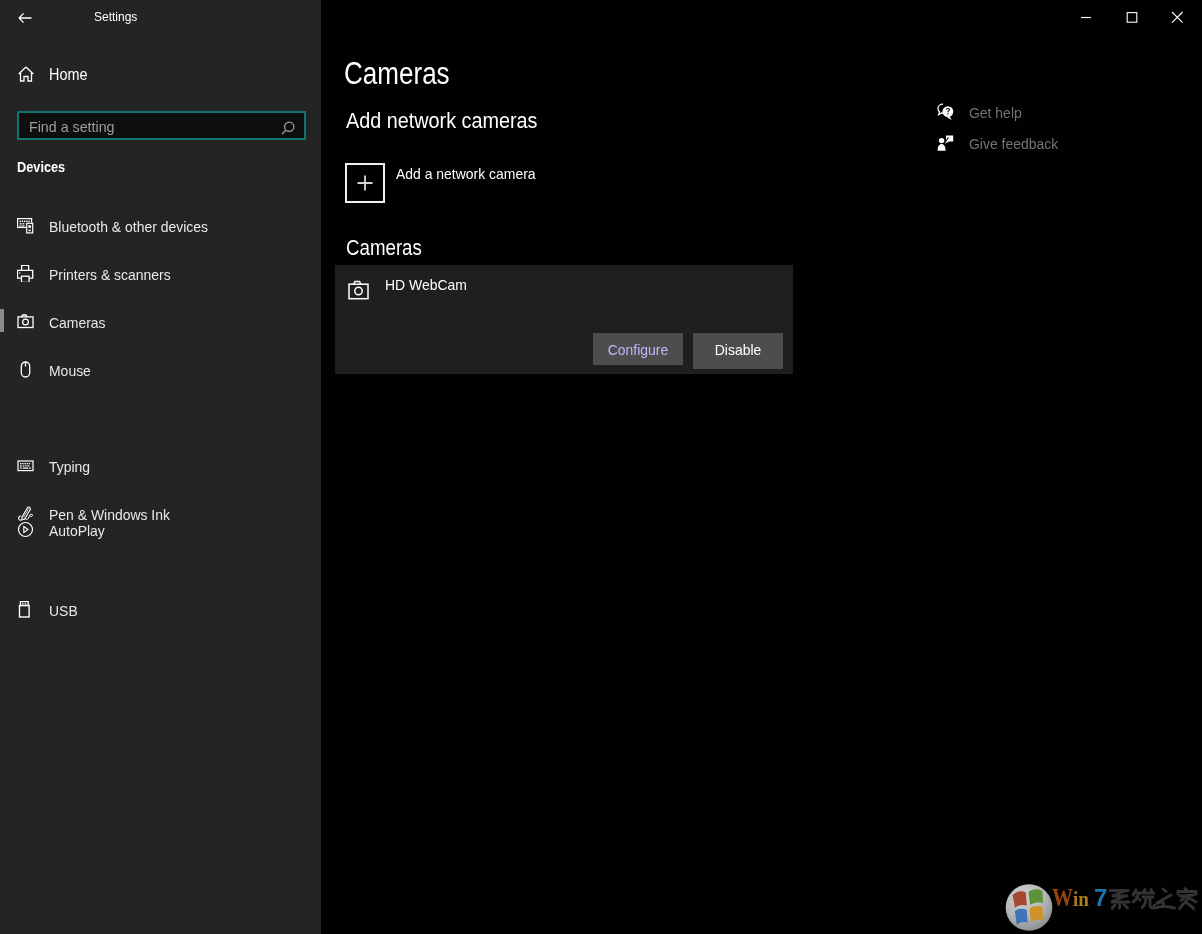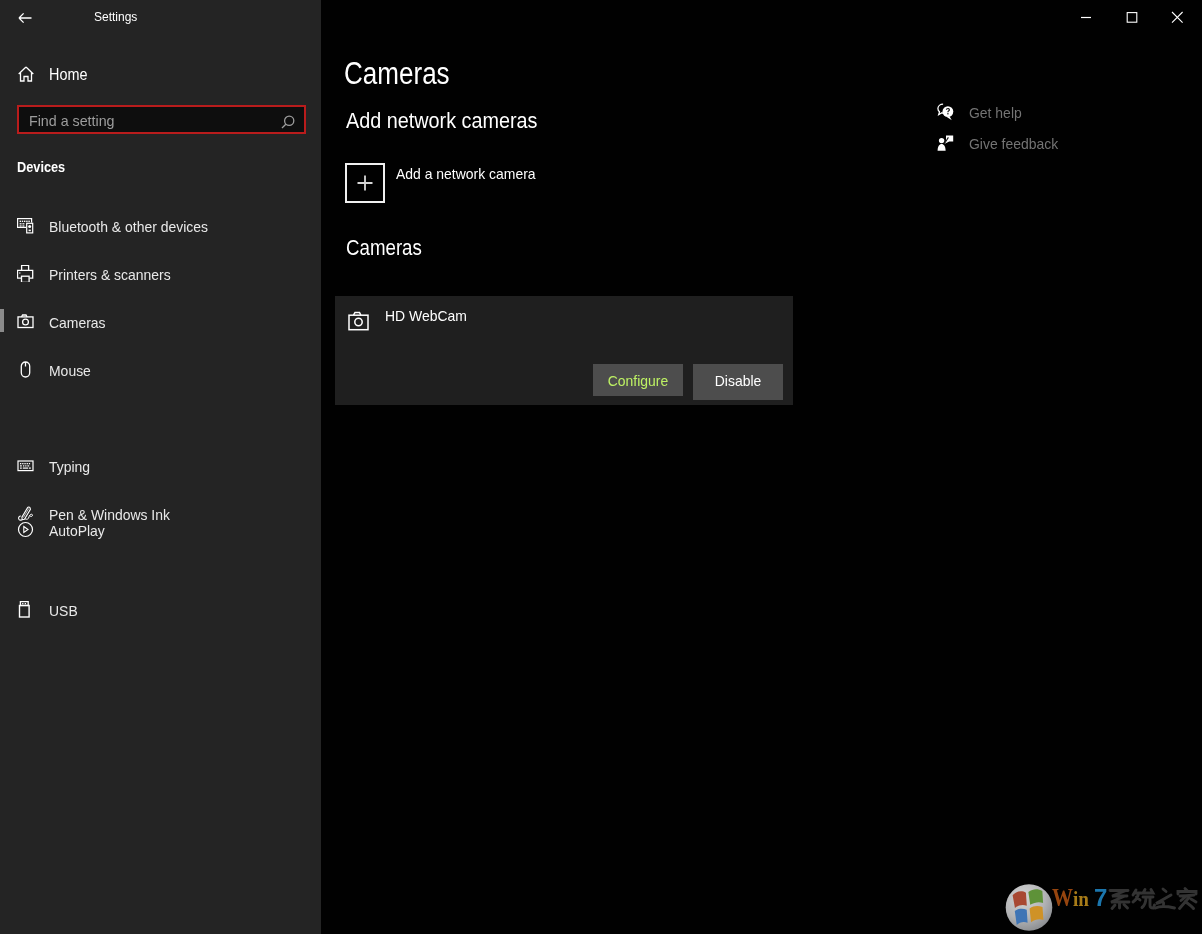--- a/index.html
+++ b/index.html
@@ -22,21 +22,21 @@
   <svg class="abs" style="left:17px; top:9px;" width="18" height="18" viewBox="0 0 18 18">
     <path d="M2 9 H14.5 M2 9 L6.6 4.4 M2 9 L6.6 13.6" stroke="#ffffff" stroke-width="1.3" fill="none"></path>
   </svg>
   <div class="abs" style="left:62px; top:10px; font-size:12px; color:#ffffff;margin-left:32px;">Settings</div>
 
   <svg class="abs" style="left:18px; top:66px;" width="16" height="16" viewBox="0 0 16 16">
     <path d="M8 1 L15.3 8 M8 1 L0.7 8 M2.5 6.8 V15 H6 V10.5 H10 V15 H13.5 V6.8" stroke="#ffffff" stroke-width="1.3" fill="none"></path>
   </svg>
   <div class="abs" style="left:49px; top:66px; font-size:16px; color:#ffffff; transform:scaleX(0.9); transform-origin:left top; white-space:nowrap;">Home</div>
 
-  <div class="abs" style="left:17px; top:105px; width:289px; height:29px; background:#0e0e0e; border:2px solid #b91c1c;">
+  <div class="abs" style="left:17px; top:111px; width:289px; height:29px; background:#0e0e0e; border:2px solid #0f766e;">
     <div class="abs" style="left:10px; top:5px; font-size:15px; color:#9d9d9d; transform:scaleX(0.95); transform-origin:left top;">Find a setting</div>
     <svg class="abs" style="right:9px; top:8px;" width="14" height="14" viewBox="0 0 14 14">
       <circle cx="8.2" cy="5.8" r="4.6" stroke="#9d9d9d" stroke-width="1.3" fill="none"></circle>
       <path d="M4.8 9.2 L1 13" stroke="#9d9d9d" stroke-width="1.3"></path>
     </svg>
   </div>
 
   <div class="abs" style="left:17px; top:158px; font-size:15px; font-weight:bold; color:#ffffff; transform:scaleX(0.85); transform-origin:left top;">Devices</div>
 
   <div class="abs" style="left:0px; top:309px; width:4px; height:23px; background:#8b8b8b;"></div>
@@ -150,28 +150,28 @@
 
   <div class="abs" style="left:24px; top:163px; width:40px; height:40px; border:2px solid #f0f0f0;">
     <svg class="abs" style="left:10px; top:10px;" width="16" height="16" viewBox="0 0 16 16">
       <path d="M8 0.5 V15.5 M0.5 8 H15.5" stroke="#d6d6d6" stroke-width="1.8"></path>
     </svg>
   </div>
   <div class="abs sx" style="left:75px; top:165px; font-size:15px; color:#ffffff;">Add a network camera</div>
 
   <div class="abs" style="left:25px; top:235px; font-size:22px; font-weight:400; color:#ffffff; transform:scaleX(0.85); transform-origin:left top;">Cameras</div>
 
-  <div class="abs" style="left:14px; top:296px; width:458px; height:109px; background:#1f1f1f;padding-left:24px;">
+  <div class="abs" style="left:14px; top:265px; width:458px; height:109px; background:#1f1f1f;padding-left:24px;">
     <svg class="abs" style="left:13px; top:15px;" width="21" height="20" viewBox="0 0 21 20">
       <rect x="1" y="4.2" width="19" height="14.5" stroke="#fff" stroke-width="1.5" fill="none"></rect>
       <path d="M5.5 4.2 L7 1.5 H11.5 L12.8 4.2" stroke="#fff" stroke-width="1.5" fill="none"></path>
       <circle cx="10.5" cy="11" r="3.7" stroke="#fff" stroke-width="1.5" fill="none"></circle>
     </svg>
     <div class="abs sx" style="left:50px; top:11px; font-size:15px; color:#ffffff;">HD WebCam</div>
-    <div class="abs" style="left:258px; top:68px; width:90px; height:32px; background:#4d4d4d; color:#bef264; font-size:15px; font-family:inherit;">
+    <div class="abs" style="left:258px; top:68px; width:90px; height:32px; background:#4d4d4d; color:#c4b5fd; font-size:15px; font-family:inherit;">
         <span style="display:block; text-align:center; line-height:33px; transform:scaleX(0.93);">Configure</span>
       </div>
     <div class="abs" style="left:358px; top:68px; width:90px; height:36px; background:#4d4d4d; color:#ffffff; font-size:15px; font-family:inherit;">
         <span style="display:block; text-align:center; line-height:33px; transform:scaleX(0.93);">Disable</span>
       </div>
   </div>
 
   <svg class="abs" style="left:616px; top:103px;" width="18" height="18" viewBox="0 0 18 18">
     <path d="M6.1 1.1 C3.2 1.1 0.9 3.1 0.9 5.6 C0.9 6.9 1.5 8.0 2.5 8.8 L1.7 11.7 L4.9 9.8 C5.3 9.9 5.7 10.0 6.1 10.0" stroke="#fff" stroke-width="1.3" fill="none"></path>
     <circle cx="10.9" cy="8.6" r="5.4" fill="#fff"></circle>

